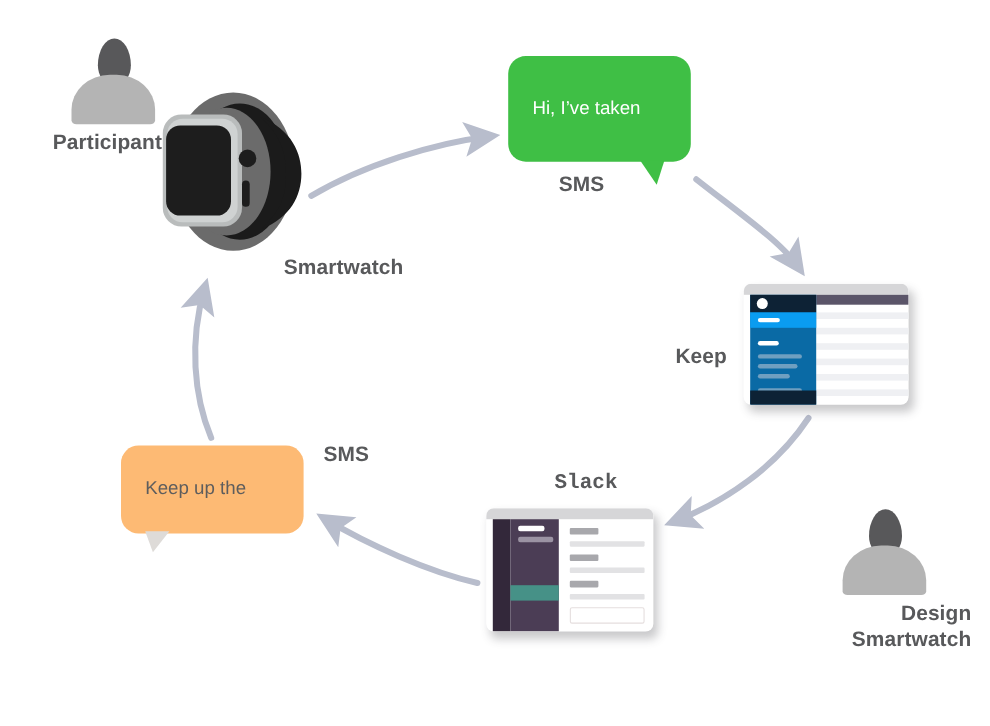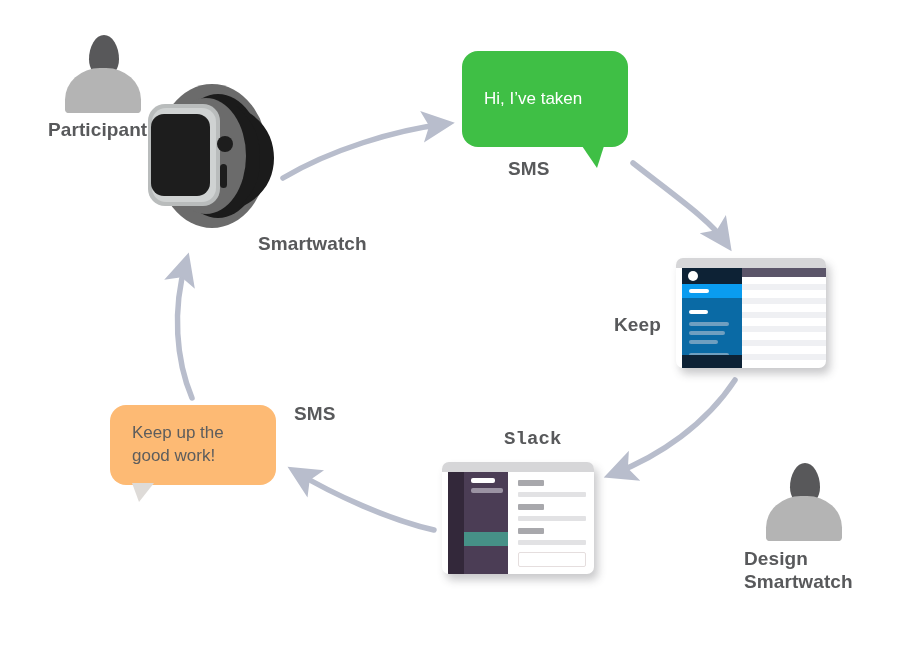--- a/index.html
+++ b/index.html
@@ -17,21 +17,21 @@
   
   .label{
     position:absolute;
     color:#58595b;
     font-size:19px;
     font-weight:700;
     letter-spacing:.1px;
     white-space:nowrap;
     line-height:1.22;
   }
-  .label.two-line{white-space:normal;text-align:left;}
+  .label.two-line{white-space:normal;text-align:right;margin-left:19px;}
 
   
   .avatar{position:absolute;}
   .avatar .head{
     position:absolute;
     background:#58585a;
     border-radius:50% 50% 44% 44%/58% 58% 42% 42%;
   }
   .avatar .body{
     position:absolute;
@@ -264,19 +264,18 @@
       <div class="pill" style="top:6px;"></div>
       <div class="pill2" style="top:16px;"></div>
       <div class="side-active" style="top:60px;"></div>
     </div>
   </div>
   <div class="label" style="left:504px;top:428px;font-family:Liberation Mono, monospace;">Slack</div>
 
   <div id="bubble-gray" class="bubble">
     <div class="txt">
       <div>Keep up the</div>
-      <div>good work!</div>
     </div>
     <div class="tail"></div>
   </div>
   <div class="label" style="left:294px;top:402px;">SMS</div>
 
 </div>
 
 </body></html>

